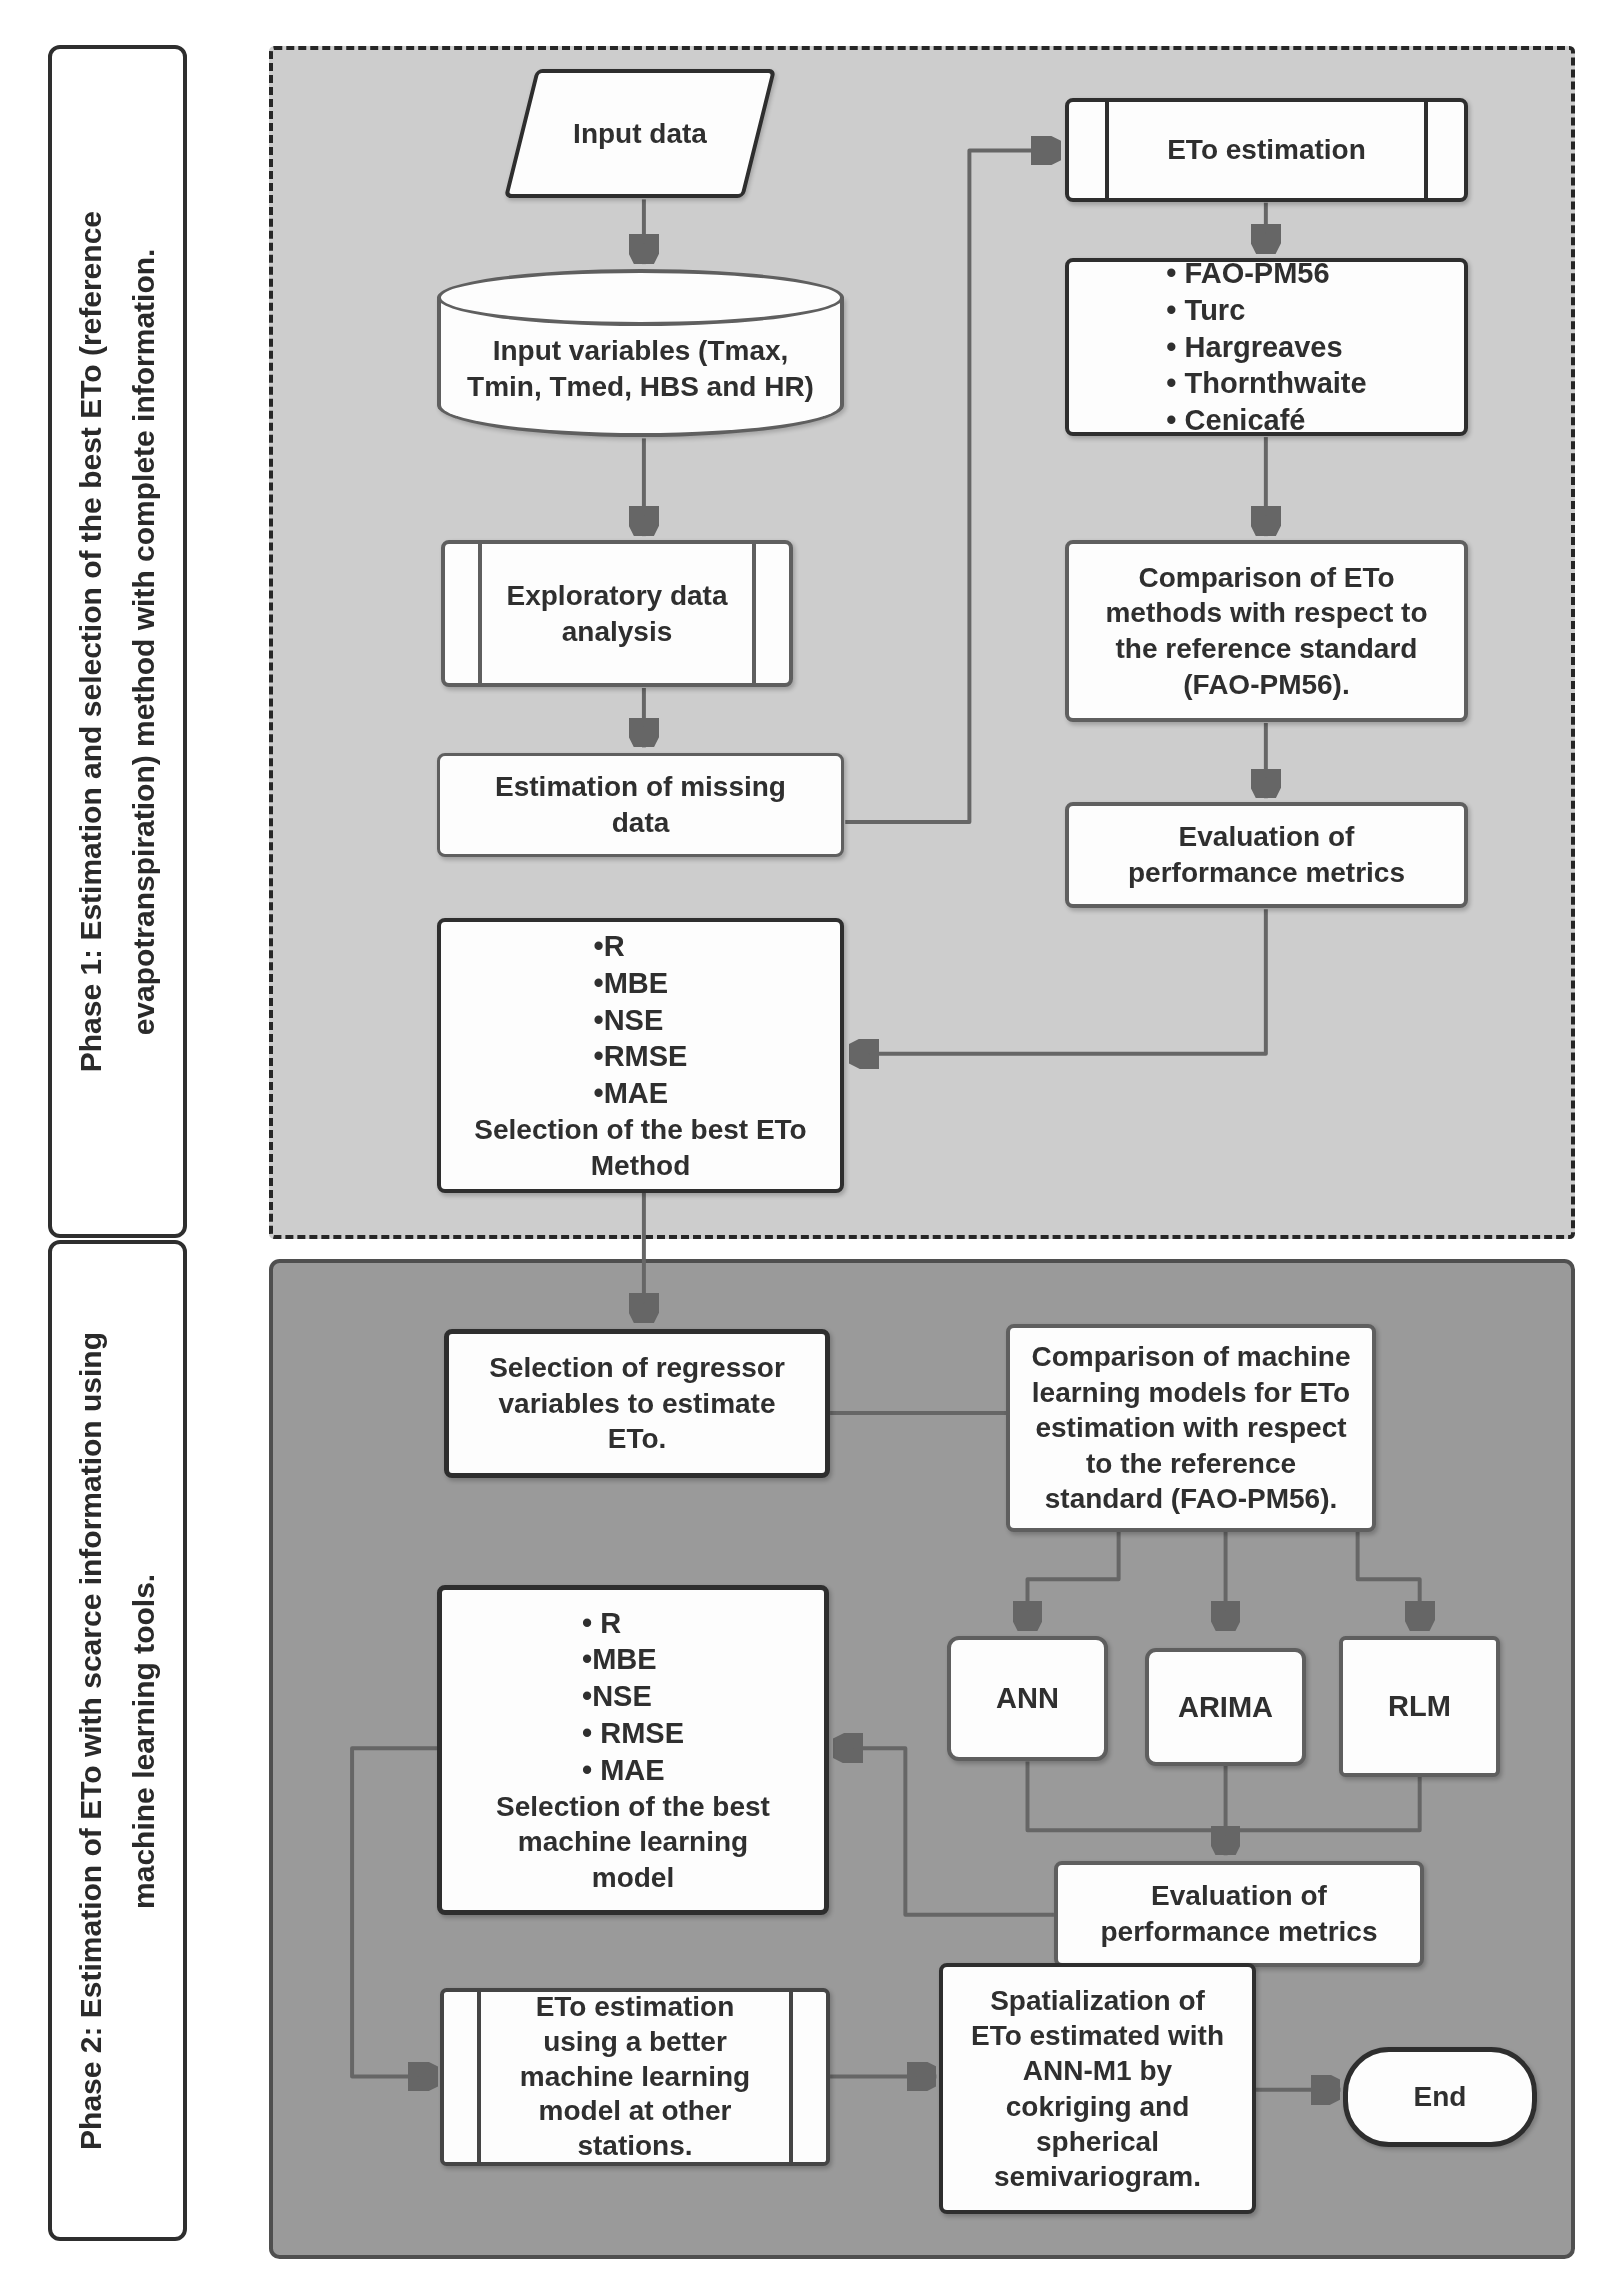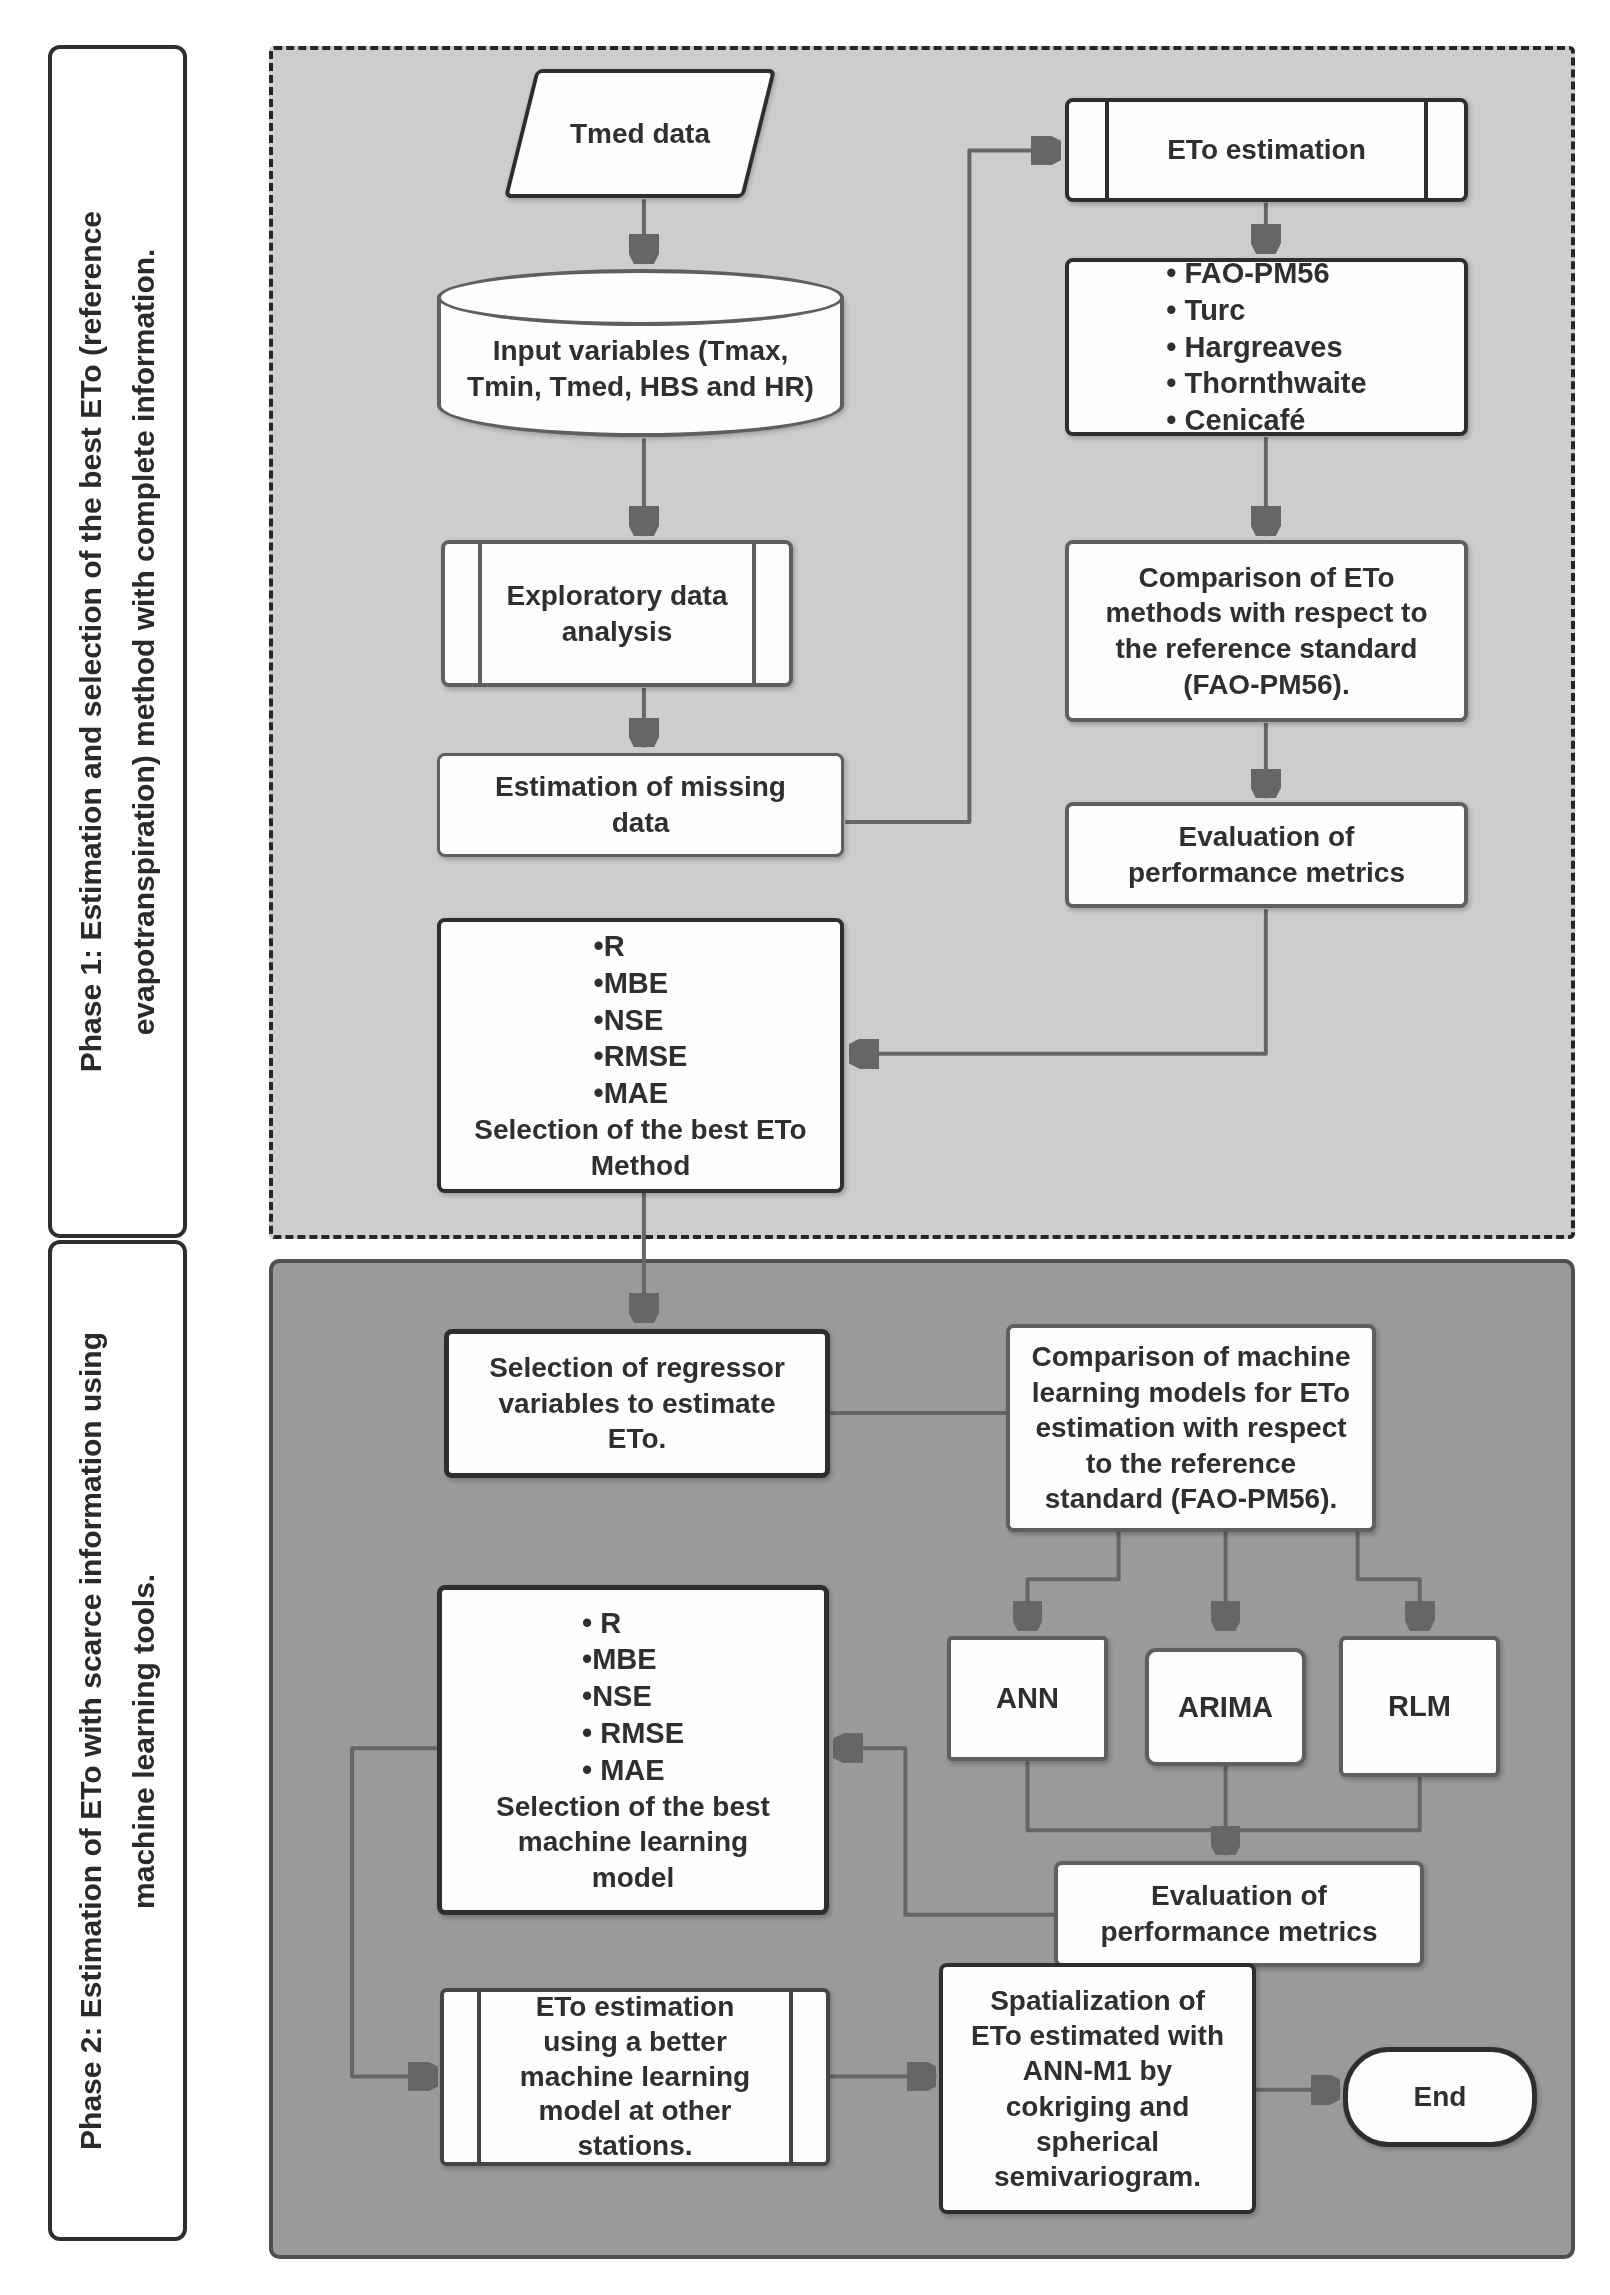--- a/index.html
+++ b/index.html
@@ -97,21 +97,21 @@
     <path d="M1556 2668 V2772 H2150 V2668"></path>
     <path d="M1856 2668 V2810" marker-end="url(#ah)"></path>
     <path d="M1596 2900 H1371 V2648 H1262" marker-end="url(#ah)"></path>
     <path d="M662 2648 H533 V3145 H663" marker-end="url(#ah)"></path>
     <path d="M1257 3145 H1418" marker-end="url(#ah)"></path>
     <path d="M1902 3165 H2030" marker-end="url(#ah)"></path>
   </svg>
 
   <div class="node" style="left:520px;top:69px;width:240px;height:129px;">
     <div class="para-bg"></div>
-    <div class="node-text">Tmed data</div>
+    <div class="node-text">Input data</div>
   </div>
 
   <div class="node cyl" style="left:437px;top:269px;width:407px;height:168px;">
     <div class="cyl-body"></div>
     <div class="cyl-top"></div>
     <div class="node-text" style="padding-top:32px;">Input variables (Tmax,
 Tmin, Tmed, HBS and HR)</div>
   </div>
 
   <div class="node box gray predef-gray" style="left:441px;top:540px;width:352px;height:147px;">
@@ -169,21 +169,21 @@
   </div>
 
   <div class="node box gray" style="left:1006px;top:1324px;width:370px;height:208px;">
     <div class="node-text" style="font-size:28px;">Comparison of machine
 learning models for ETo
 estimation with respect
 to the reference
 standard (FAO-PM56).</div>
   </div>
 
-  <div class="node box gray" style="left:947px;top:1636px;width:161px;height:125px;border-radius:5px;">
+  <div class="node box gray" style="left:947px;top:1636px;width:161px;height:125px;border-radius:12px;">
     <div class="node-text" style="font-size:29px;">ANN</div>
   </div>
   <div class="node box gray" style="left:1145px;top:1648px;width:161px;height:118px;border-radius:11px;">
     <div class="node-text" style="font-size:29px;">ARIMA</div>
   </div>
   <div class="node box gray" style="left:1339px;top:1636px;width:161px;height:141px;border-radius:6.6px;">
     <div class="node-text" style="font-size:29px;">RLM</div>
   </div>
 
   <div class="node box dark" style="left:437px;top:1585px;width:392px;height:330px;border-width:5.3px;">

